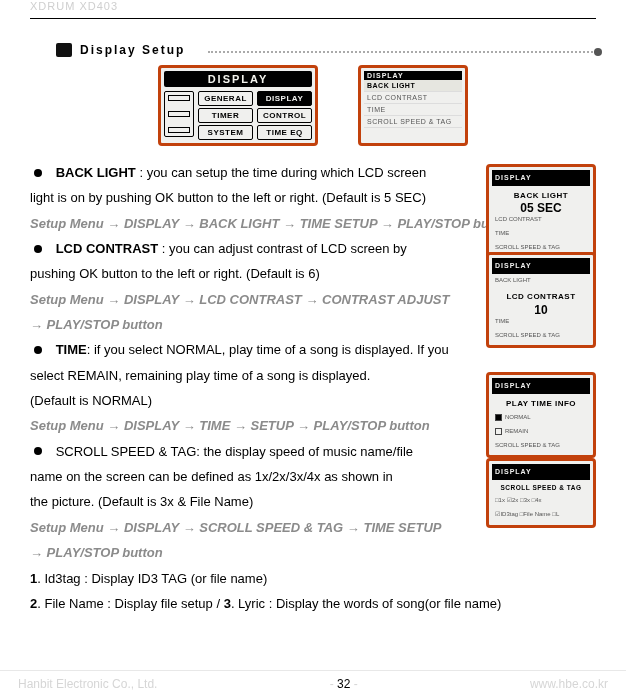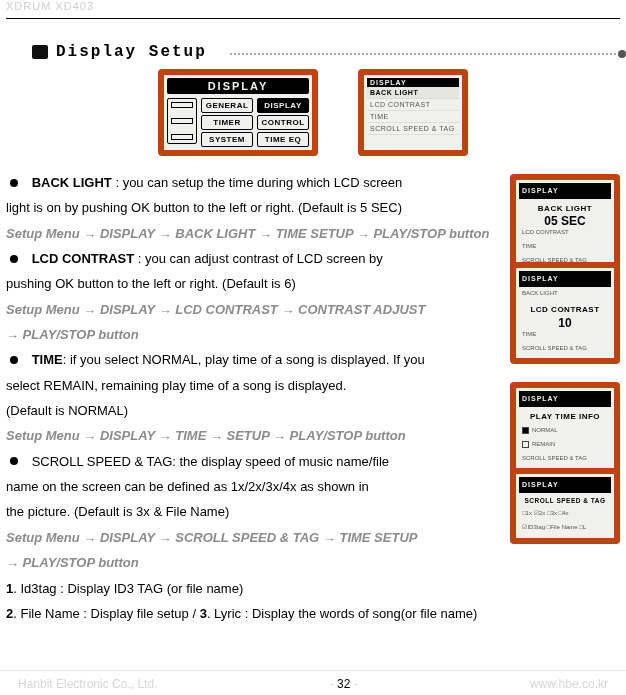--- a/index.html
+++ b/index.html
@@ -7,21 +7,21 @@
     width: 626px;
     height: 695px;
     font-family: Arial, sans-serif;
     font-size: 13px;
     color: #000;
     background: #fff;
     position: relative;
     overflow: hidden;
   }
   .page {
-    padding: 0 6px;
+    padding: 0 30px;
   }
   .top-title {
     font-size: 11px;
     color: #cfcfcf;
     letter-spacing: 1px;
     padding: 0 0 6px 0;
   }
   .top-rule {
     border: none;
     border-top: 1.5px solid #000;
@@ -33,22 +33,22 @@
     margin-left: 26px;
     margin-bottom: 8px;
   }
   .section-icon {
     width: 16px; height: 14px;
     background: #111;
     margin-right: 8px;
     border-radius: 2px;
   }
   .section-title {
-    font-family: Liberation Mono, monospace;
-    font-size: 16px;
+    font-family: Liberation Sans, sans-serif;
+    font-size: 12px;
     font-weight: bold;
     letter-spacing: 2px;
     margin-right: 23px;
   }
   .dots {
     flex: 1;
     border-top: 2px dotted #aaa;
     height: 0;
     margin-top: 4px;
     position: relative;
@@ -62,21 +62,21 @@
     border-radius: 50%;
     background: #555;
   }
   .figrow {
     display: flex;
     justify-content: center;
     gap: 40px;
     margin: 8px 0 14px 0;
   }
   .lcd {
-    border: 6px solid #c2410c;
+    border: 3px solid #c2410c;
     border-radius: 4px;
     background: #f0f0ee;
     padding: 3px;
   }
   .lcd-main {
     width: 160px;
     font-size: 9px;
   }
   .lcd-main .title {
     background: #000;

